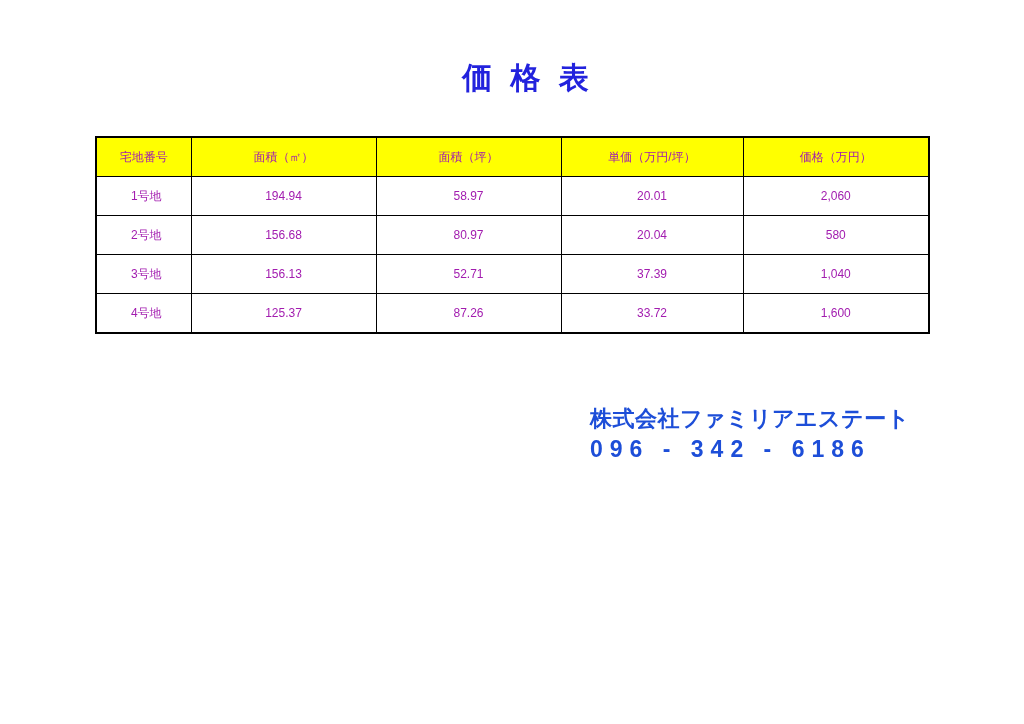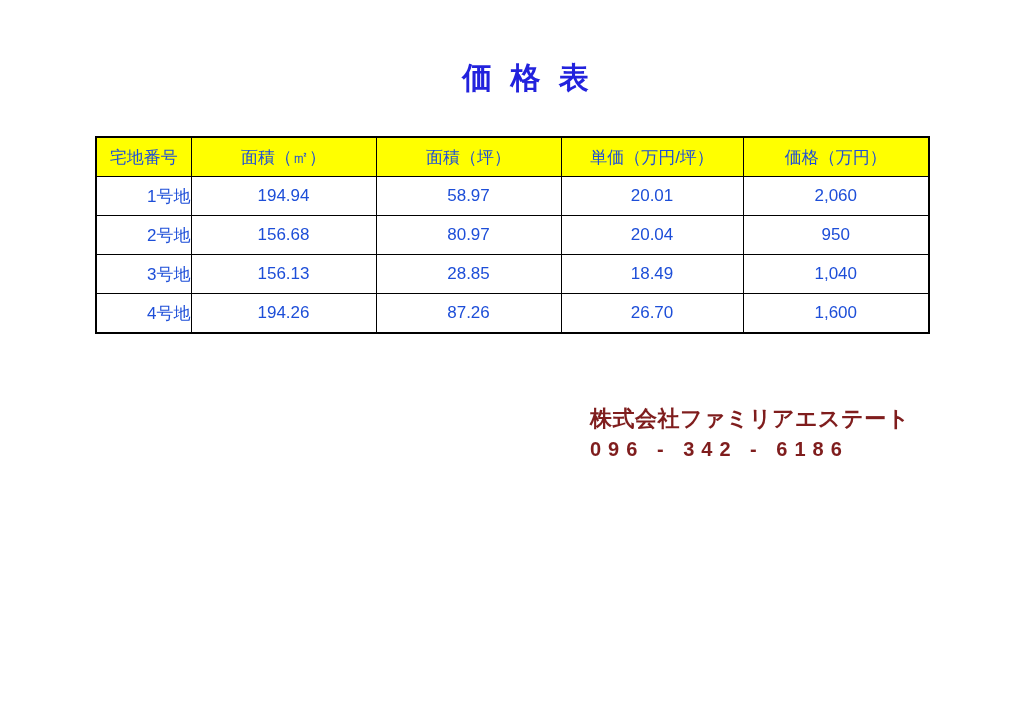--- a/index.html
+++ b/index.html
@@ -35,49 +35,49 @@
     top: 136px;
     border-collapse: collapse;
     table-layout: fixed;
     border: 2px solid #000000;
   }
   .price-table th,
   .price-table td {
     border: 1px solid #000000;
     height: 38px;
     padding: 0;
-    font-size: 17px;
-    color: #1d4ed8;
+    font-size: 12px;
+    color: #a21caf;
     text-align: center;
     vertical-align: middle;
     overflow: hidden;
     white-space: nowrap;
   }
   .price-table thead th {
     background: #FFFF00;
     font-weight: normal;
   }
   .price-table td.lot {
-    text-align: right;
+    text-align: center;
     padding-left: 5px;
   }
   .footer {
     position: absolute;
     left: 590px;
     top: 404px;
-    color: #7f1d1d;
+    color: #1d4ed8;
     font-weight: bold;
   }
   .footer .company {
     font-size: 22px;
     line-height: 30px;
     letter-spacing: 0.5px;
   }
   .footer .phone {
-    font-size: 20px;
+    font-size: 23px;
     line-height: 30px;
     letter-spacing: 7px;
   }
 </style>
 </head>
 <body>
 
 <div class="page">
 
   <h1 class="title">価 格 表</h1>
@@ -105,34 +105,34 @@
         <td>194.94</td>
         <td>58.97</td>
         <td>20.01</td>
         <td>2,060</td>
       </tr>
       <tr>
         <td class="lot">2号地</td>
         <td>156.68</td>
         <td>80.97</td>
         <td>20.04</td>
-        <td>950</td>
+        <td>580</td>
       </tr>
       <tr>
         <td class="lot">3号地</td>
         <td>156.13</td>
-        <td>28.85</td>
-        <td>18.49</td>
+        <td>52.71</td>
+        <td>37.39</td>
         <td>1,040</td>
       </tr>
       <tr>
         <td class="lot">4号地</td>
-        <td>194.26</td>
+        <td>125.37</td>
         <td>87.26</td>
-        <td>26.70</td>
+        <td>33.72</td>
         <td>1,600</td>
       </tr>
     </tbody>
   </table>
 
   <div class="footer">
     <div class="company">株式会社ファミリアエステート</div>
     <div class="phone">096 - 342 - 6186</div>
   </div>
 

